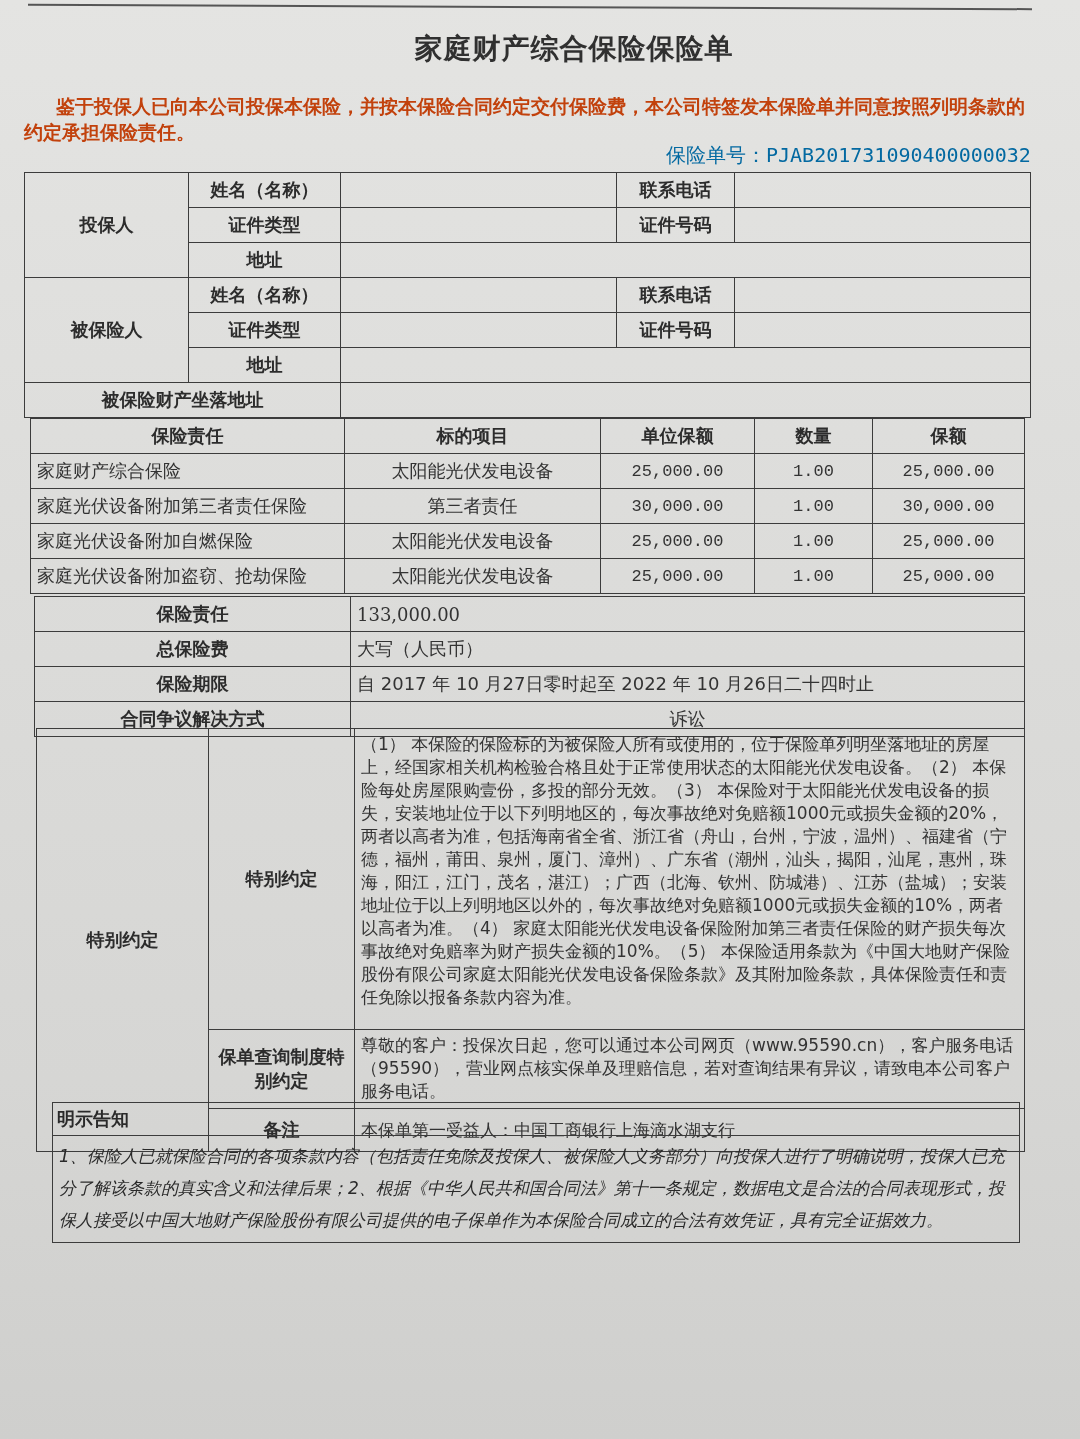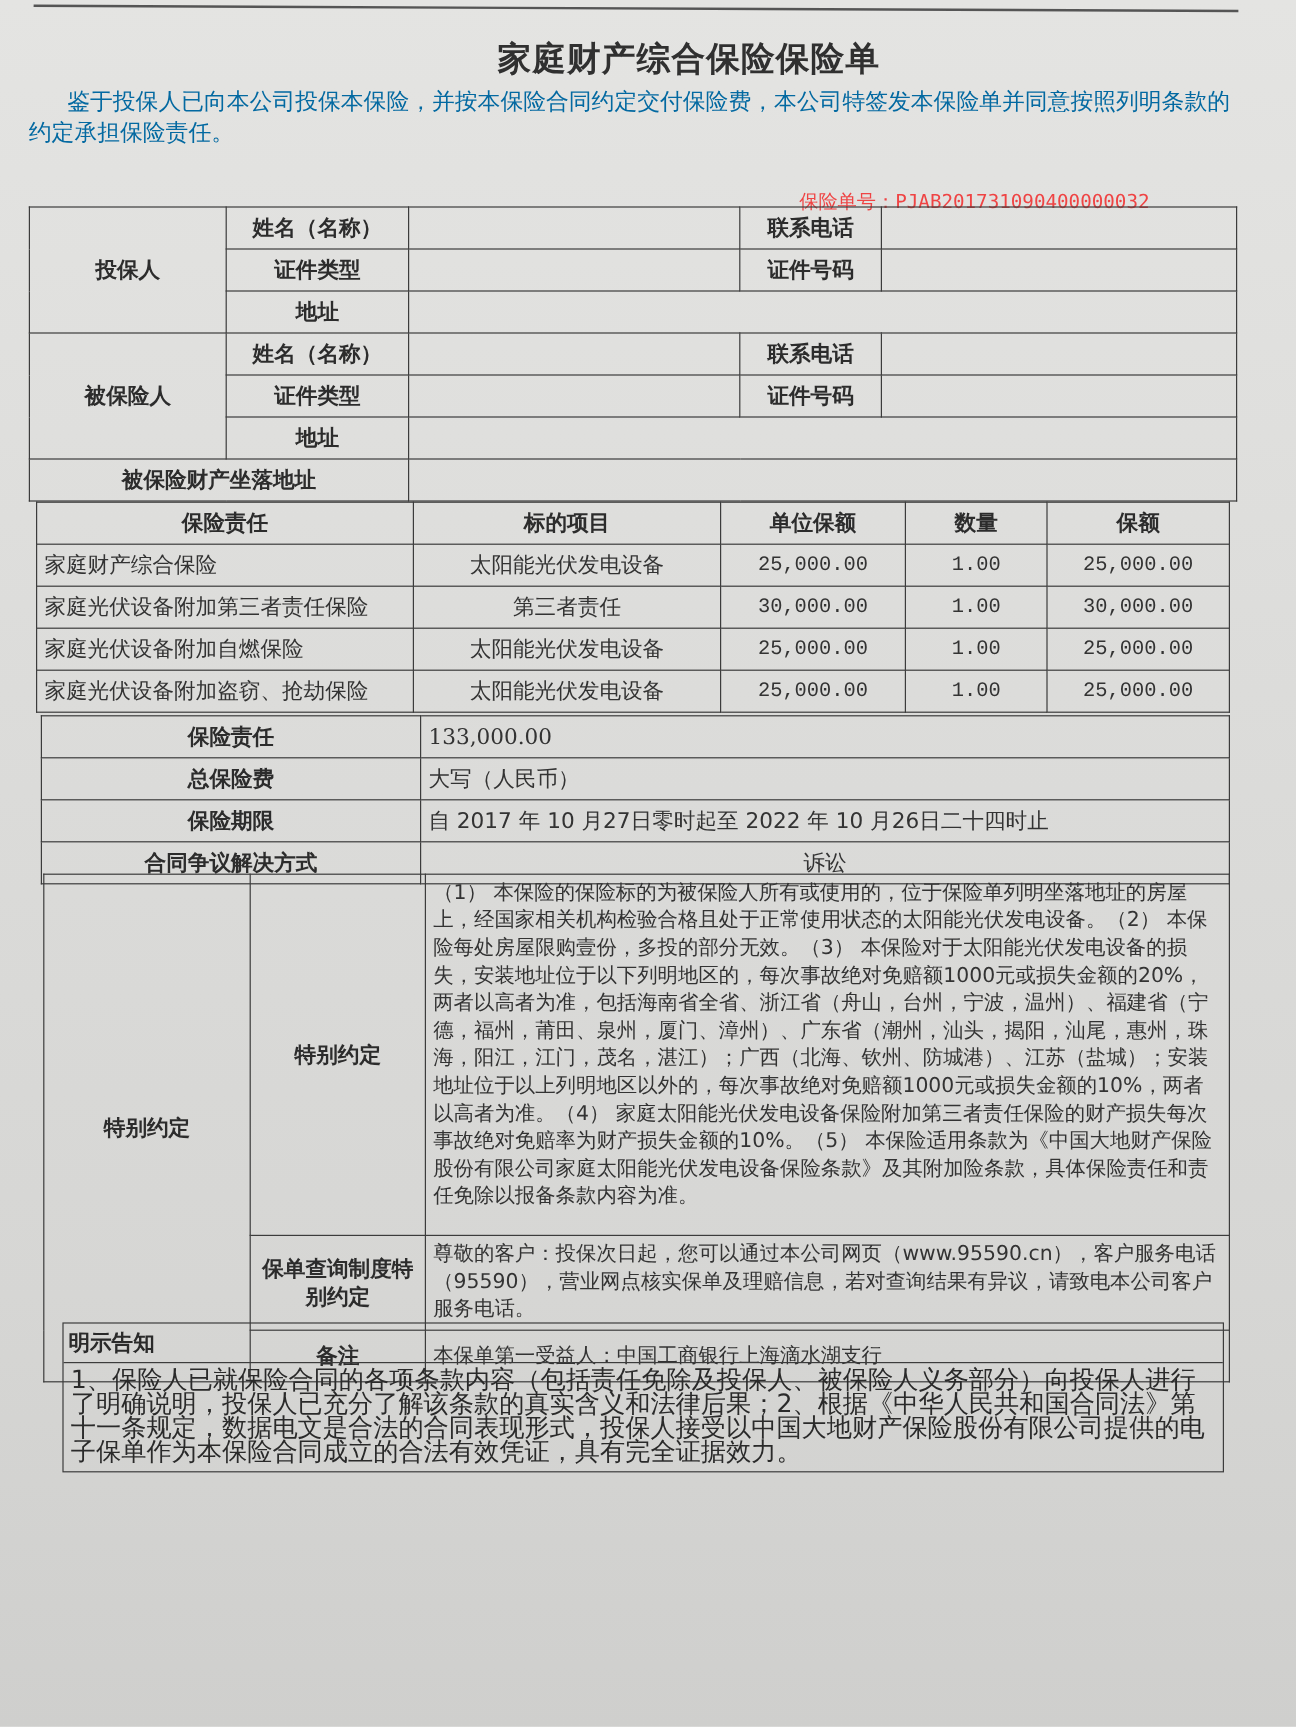--- a/index.html
+++ b/index.html
@@ -5,40 +5,40 @@
   html, body { margin:0; padding:0; }
   body {
     width:1080px; height:1439px; overflow:hidden;
     background: linear-gradient(180deg, #e4e4e2 0%, #dcdcda 40%, #d6d6d4 75%, #cfcfcd 100%);
     font-family: "DejaVu Sans", "Liberation Sans", sans-serif;
     color:#2a2a2a;
     position:relative;
   }
   .topline { position:absolute; left:28px; top:6px; width:1004px; height:0; border-top:2px solid #555; transform:rotate(0.25deg); }
   .title { position:absolute; top:30px; left:0; width:1080px; text-align:center; font-size:28px; font-weight:bold; color:#303030; letter-spacing:1px;margin-left:34px; }
-  .intro { position:absolute; top:72px; left:24px; width:1010px; font-size:19px; font-weight:normal; line-height:26px; color:#0369a1; text-indent:32px; }
-  .policy-no { position:absolute; top:158px; left:666px; font-size:16px; color:#ef4444; font-family:"DejaVu Sans Mono","Liberation Mono",monospace; }
+  .intro { position:absolute; top:93px; left:24px; width:1010px; font-size:19px; font-weight:bold; line-height:26px; color:#c2410c; text-indent:32px; }
+  .policy-no { position:absolute; top:142px; left:666px; font-size:20px; color:#0369a1; font-family:"DejaVu Sans Mono","Liberation Mono",monospace; }
   .policy-no .lbl { font-family:"DejaVu Sans","Liberation Sans",sans-serif; }
 
   table { border-collapse:collapse; position:absolute; table-layout:fixed; }
   td { border:1.5px solid #3c3c3c; padding:0 6px; font-size:18px; color:#333; height:34px; }
   .lbl-b { font-weight:bold; text-align:center; color:#2c2c2c; }
   .c { text-align:center; }
   .mono { font-family:"DejaVu Serif","Liberation Serif",serif; }
   .num { font-family:"Liberation Mono","DejaVu Sans Mono",monospace; text-align:center; font-size:17px; }
 
   #t1 { top:172px; left:24px; width:1006px; }
   #t1 td { height:34px; }
   #t2 { top:418px; left:30px; width:994px; }
   #t3 { top:596px; left:34px; width:990px; }
   #t4 { top:728px; left:36px; width:988px; }
   #t4 td.text { font-size:17px; line-height:23px; padding:4px 6px; vertical-align:top; }
   .notice { position:absolute; top:1102px; left:52px; width:966px; border:1.5px solid #3c3c3c; }
   .notice .head { font-weight:bold; font-size:18px; padding:4px 4px; border-bottom:1.5px solid #3c3c3c; }
-  .notice .body { font-size:21px; line-height:20px; padding:4px 6px 6px 6px; }
+  .notice .body { font-size:17px; line-height:32px; padding:4px 6px 6px 6px;font-style:italic; }
 </style>
 </head>
 <body>
 
 <div class="topline"></div>
 
 <div class="title">家庭财产综合保险保险单</div>
 <div class="intro">鉴于投保人已向本公司投保本保险，并按本保险合同约定交付保险费，本公司特签发本保险单并同意按照列明条款的约定承担保险责任。</div>
 <div class="policy-no">
   <span class="lbl">保险单号：</span><span>PJAB201731090400000032</span>

